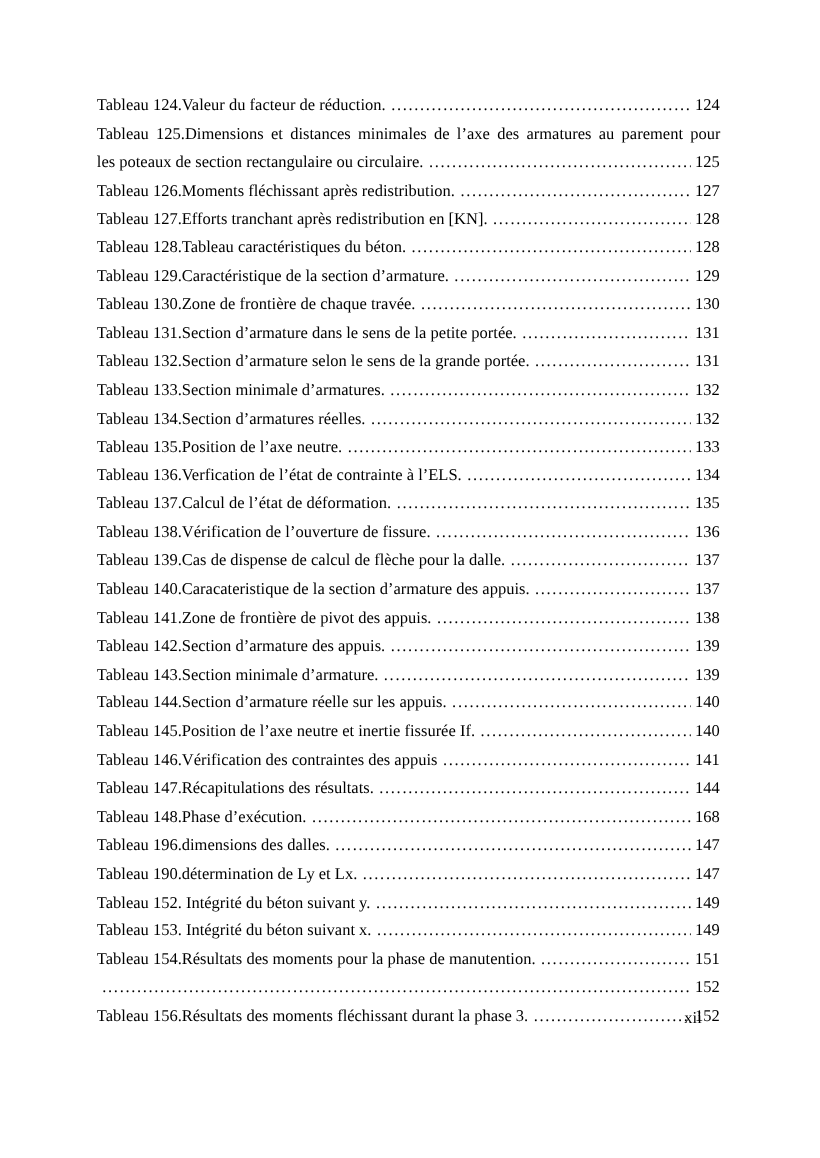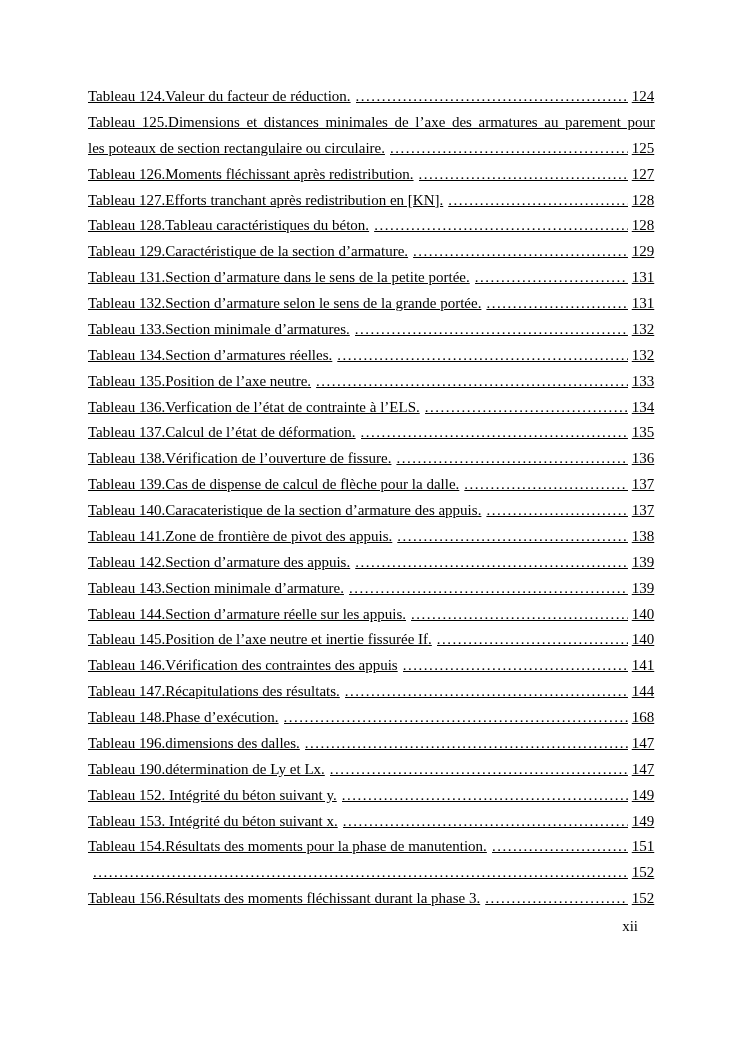--- a/index.html
+++ b/index.html
@@ -12,21 +12,20 @@
     font-family: "Liberation Serif", "DejaVu Serif", serif;
     overflow: hidden;
   }
   .toc {
     position: absolute;
     left: 88px;
     top: 84px;
     width: 567px;
     font-size: 15px;
     line-height: 25.88px;
-    text-decoration: underline;
   }
   .toc-row {
     display: flex;
     align-items: baseline;
     height: 25.88px;
     overflow: hidden;
   }
   .entry-text {
     flex: 0 1 auto;
     white-space: nowrap;
@@ -90,20 +89,25 @@
       </div>
       <div class="toc-row">
         <span class="entry-text">Tableau 128.Tableau caractéristiques du béton.</span>
         <span class="leader"></span>
         <span class="page-num">128</span>
       </div>
       <div class="toc-row">
         <span class="entry-text">Tableau 129.Caractéristique de la section d’armature.</span>
         <span class="leader"></span>
         <span class="page-num">129</span>
+      </div>
+      <div class="toc-row">
+        <span class="entry-text">Tableau 130.Zone de frontière de chaque travée.</span>
+        <span class="leader"></span>
+        <span class="page-num">130</span>
       </div>
       <div class="toc-row">
         <span class="entry-text">Tableau 131.Section d’armature dans le sens de la petite portée.</span>
         <span class="leader"></span>
         <span class="page-num">131</span>
       </div>
       <div class="toc-row">
         <span class="entry-text">Tableau 132.Section d’armature selon le sens de la grande portée.</span>
         <span class="leader"></span>
         <span class="page-num">131</span>

